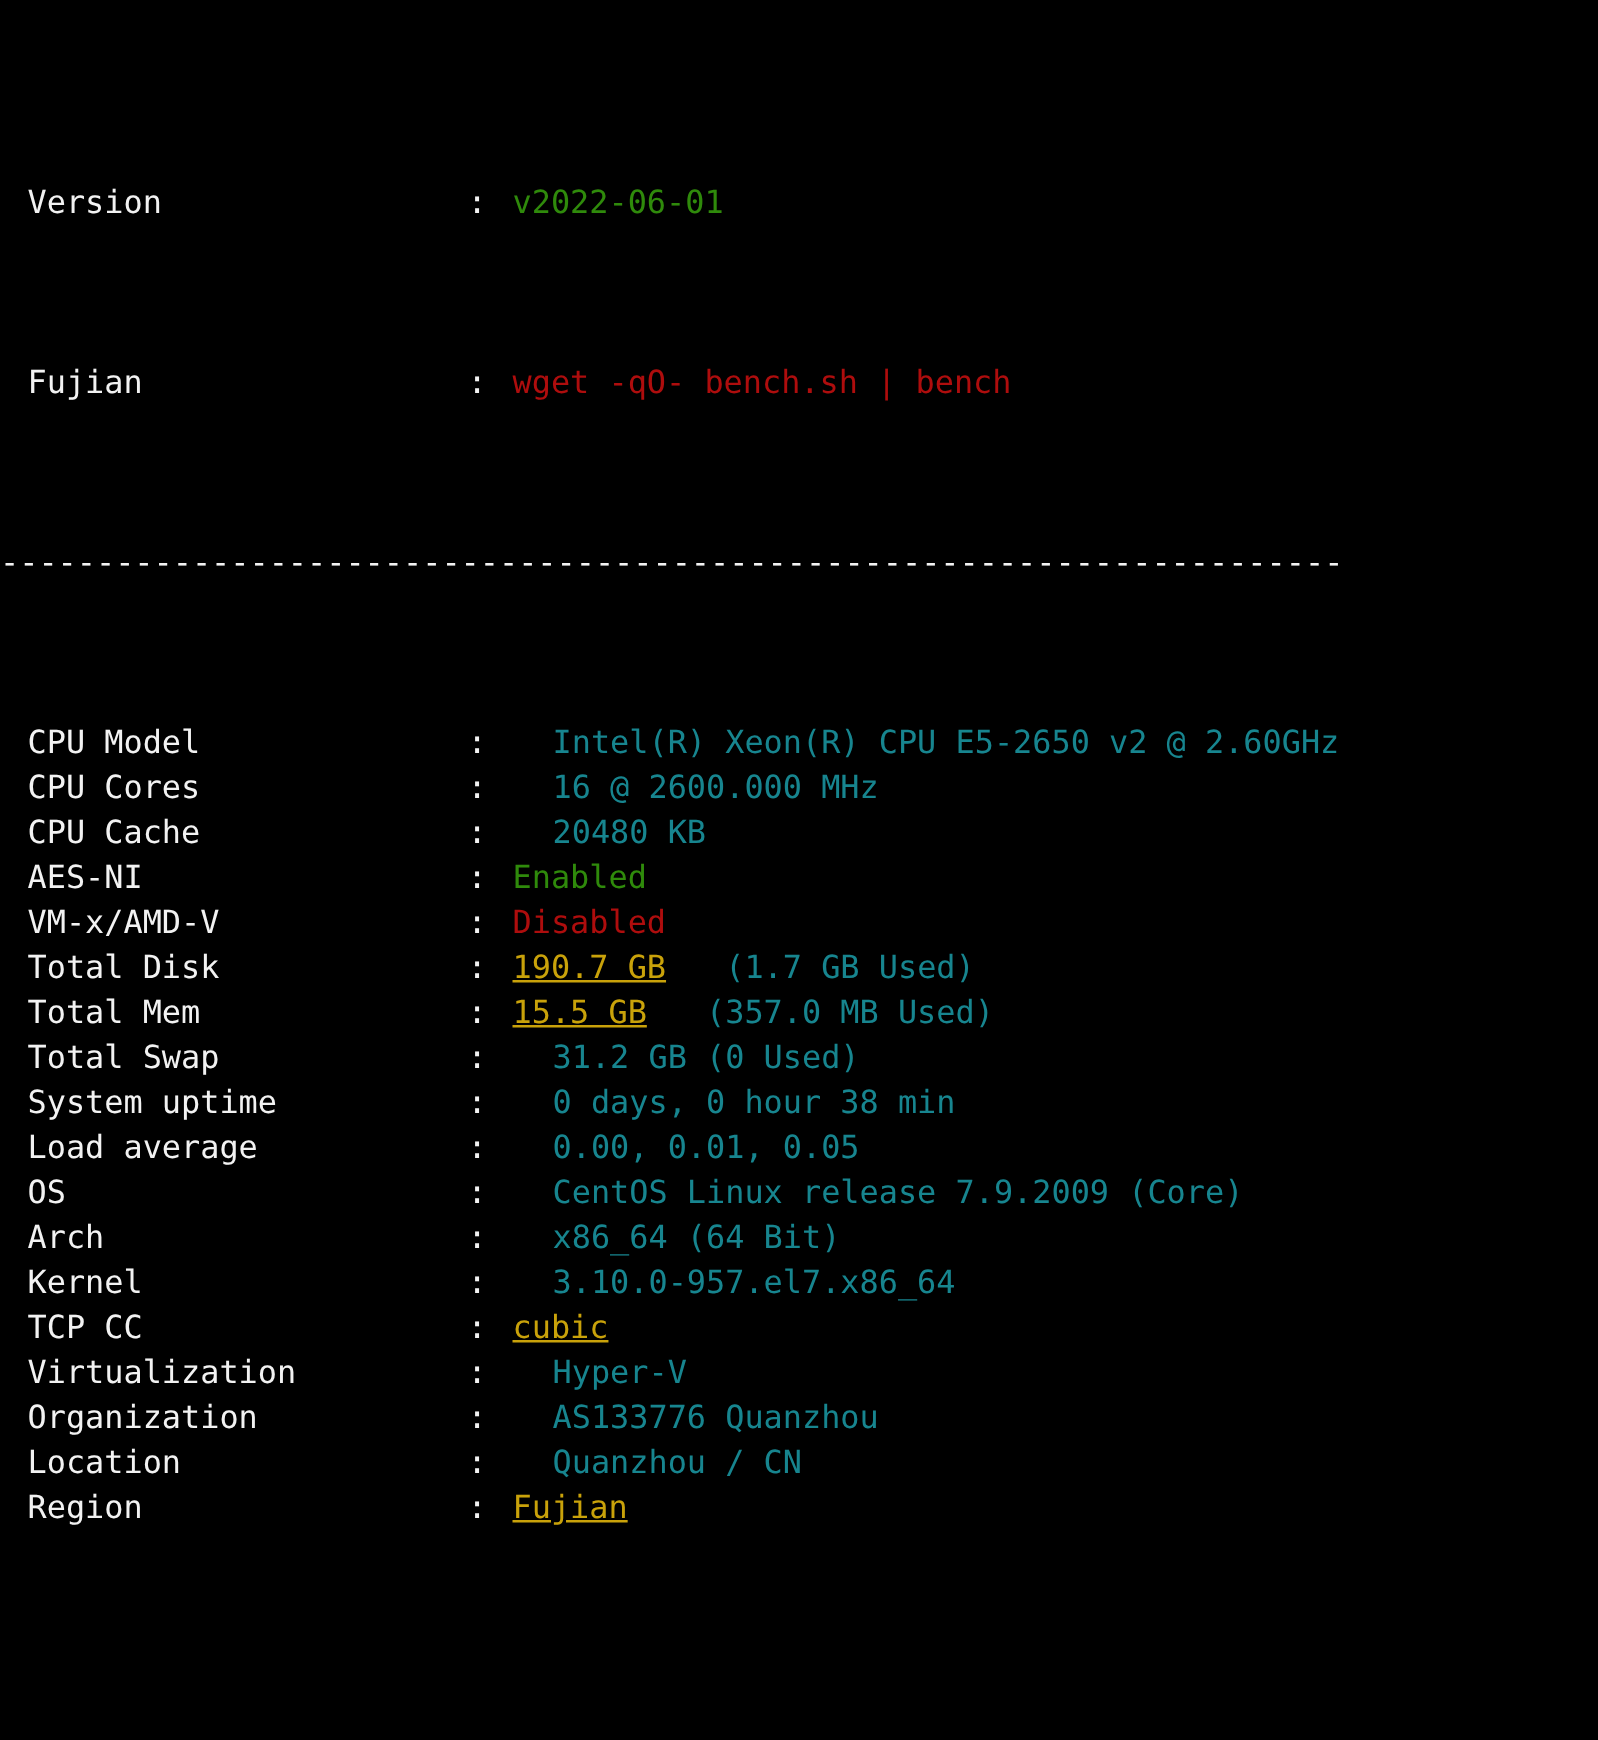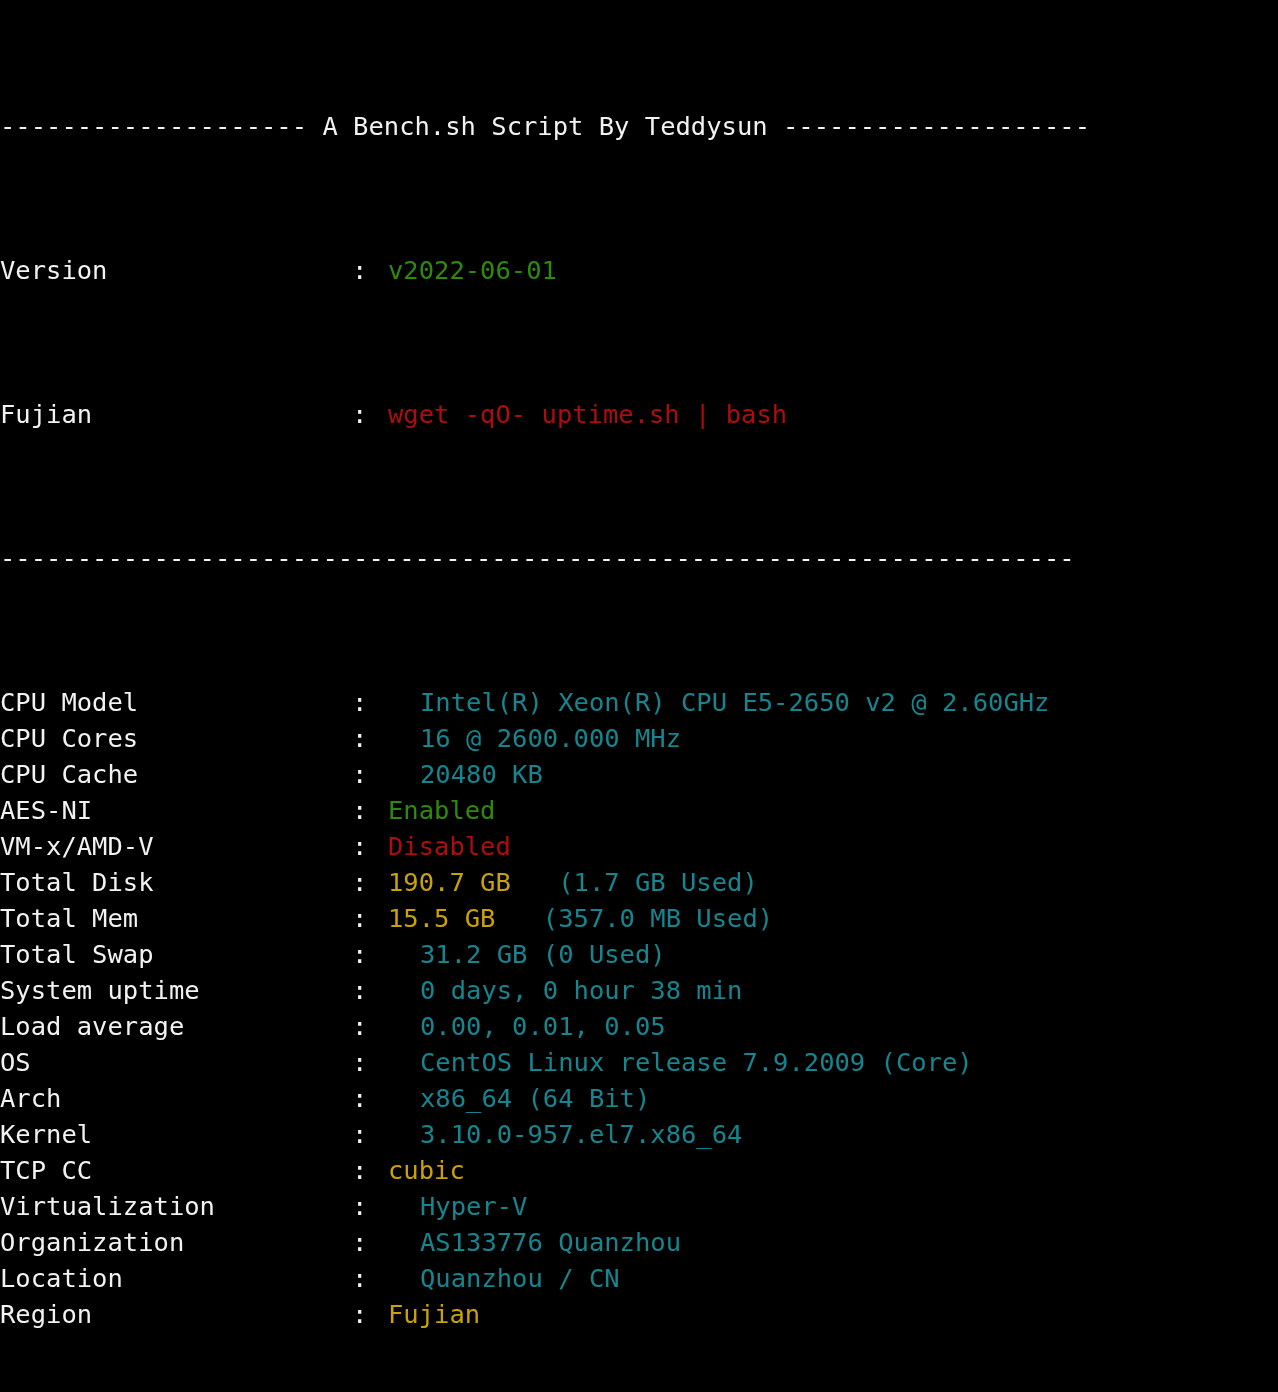--- a/index.html
+++ b/index.html
@@ -26,25 +26,26 @@
     letter-spacing: 0px;
     white-space: pre;
   }
   .line {
     height: 36px;
     white-space: pre;
     display: block;
     overflow: hidden;
   }
   .pad {
+    padding-left: 22px;
   }
   .c-green  { color: #2f8a0b; }
   .c-red    { color: #ae0d0d; }
   .c-cyan   { color: #17858f; margin-left: 32px; }
-  .c-yellow { color: #c9a20a; }
+  .c-yellow { color: #c9a20a; text-decoration: underline; }
 
   .divider {
     color: #f2f2f2;
     white-space: pre;
     display: block;
     height: 36px;
     overflow: hidden;
     letter-spacing: 0px;
   }
   .label {
@@ -58,25 +59,24 @@
     width: 36px;
     color: #f2f2f2;
     white-space: pre;
   }
 </style>
 </head>
 <body>
 
 <div id="terminal">
 
-  <span class="line divider">-------------------- A Bench.sh Script By Teddysun --------------------</span>
 
   <span class="line pad"><span class="label">Version</span><span class="colon">:</span><span class="c-green">v2022-06-01</span></span>
 
-  <span class="line pad"><span class="label">Fujian</span><span class="colon">:</span><span class="c-red">wget -qO- uptime.sh | bash</span></span>
+  <span class="line pad"><span class="label">Fujian</span><span class="colon">:</span><span class="c-red">wget -qO- bench.sh | bench</span></span>
 
   <span class="line divider">----------------------------------------------------------------------</span>
 
   <div id="system-block"><span class="line pad"><span class="label">CPU Model</span><span class="colon">:</span><span class="c-cyan">Intel(R) Xeon(R) CPU E5-2650 v2 @ 2.60GHz</span></span><span class="line pad"><span class="label">CPU Cores</span><span class="colon">:</span><span class="c-cyan">16 @ 2600.000 MHz</span></span><span class="line pad"><span class="label">CPU Cache</span><span class="colon">:</span><span class="c-cyan">20480 KB</span></span><span class="line pad"><span class="label">AES-NI</span><span class="colon">:</span><span class="c-green">Enabled</span></span><span class="line pad"><span class="label">VM-x/AMD-V</span><span class="colon">:</span><span class="c-red">Disabled</span></span><span class="line pad"><span class="label">Total Disk</span><span class="colon">:</span><span class="c-yellow">190.7 GB</span><span class="c-cyan"> (1.7 GB Used)</span></span><span class="line pad"><span class="label">Total Mem</span><span class="colon">:</span><span class="c-yellow">15.5 GB</span><span class="c-cyan"> (357.0 MB Used)</span></span><span class="line pad"><span class="label">Total Swap</span><span class="colon">:</span><span class="c-cyan">31.2 GB (0 Used)</span></span><span class="line pad"><span class="label">System uptime</span><span class="colon">:</span><span class="c-cyan">0 days, 0 hour 38 min</span></span><span class="line pad"><span class="label">Load average</span><span class="colon">:</span><span class="c-cyan">0.00, 0.01, 0.05</span></span><span class="line pad"><span class="label">OS</span><span class="colon">:</span><span class="c-cyan">CentOS Linux release 7.9.2009 (Core)</span></span><span class="line pad"><span class="label">Arch</span><span class="colon">:</span><span class="c-cyan">x86_64 (64 Bit)</span></span><span class="line pad"><span class="label">Kernel</span><span class="colon">:</span><span class="c-cyan">3.10.0-957.el7.x86_64</span></span><span class="line pad"><span class="label">TCP CC</span><span class="colon">:</span><span class="c-yellow">cubic</span></span><span class="line pad"><span class="label">Virtualization</span><span class="colon">:</span><span class="c-cyan">Hyper-V</span></span><span class="line pad"><span class="label">Organization</span><span class="colon">:</span><span class="c-cyan">AS133776 Quanzhou</span></span><span class="line pad"><span class="label">Location</span><span class="colon">:</span><span class="c-cyan">Quanzhou / CN</span></span><span class="line pad"><span class="label">Region</span><span class="colon">:</span><span class="c-yellow">Fujian</span></span></div>
 
   
 
   
 
   

